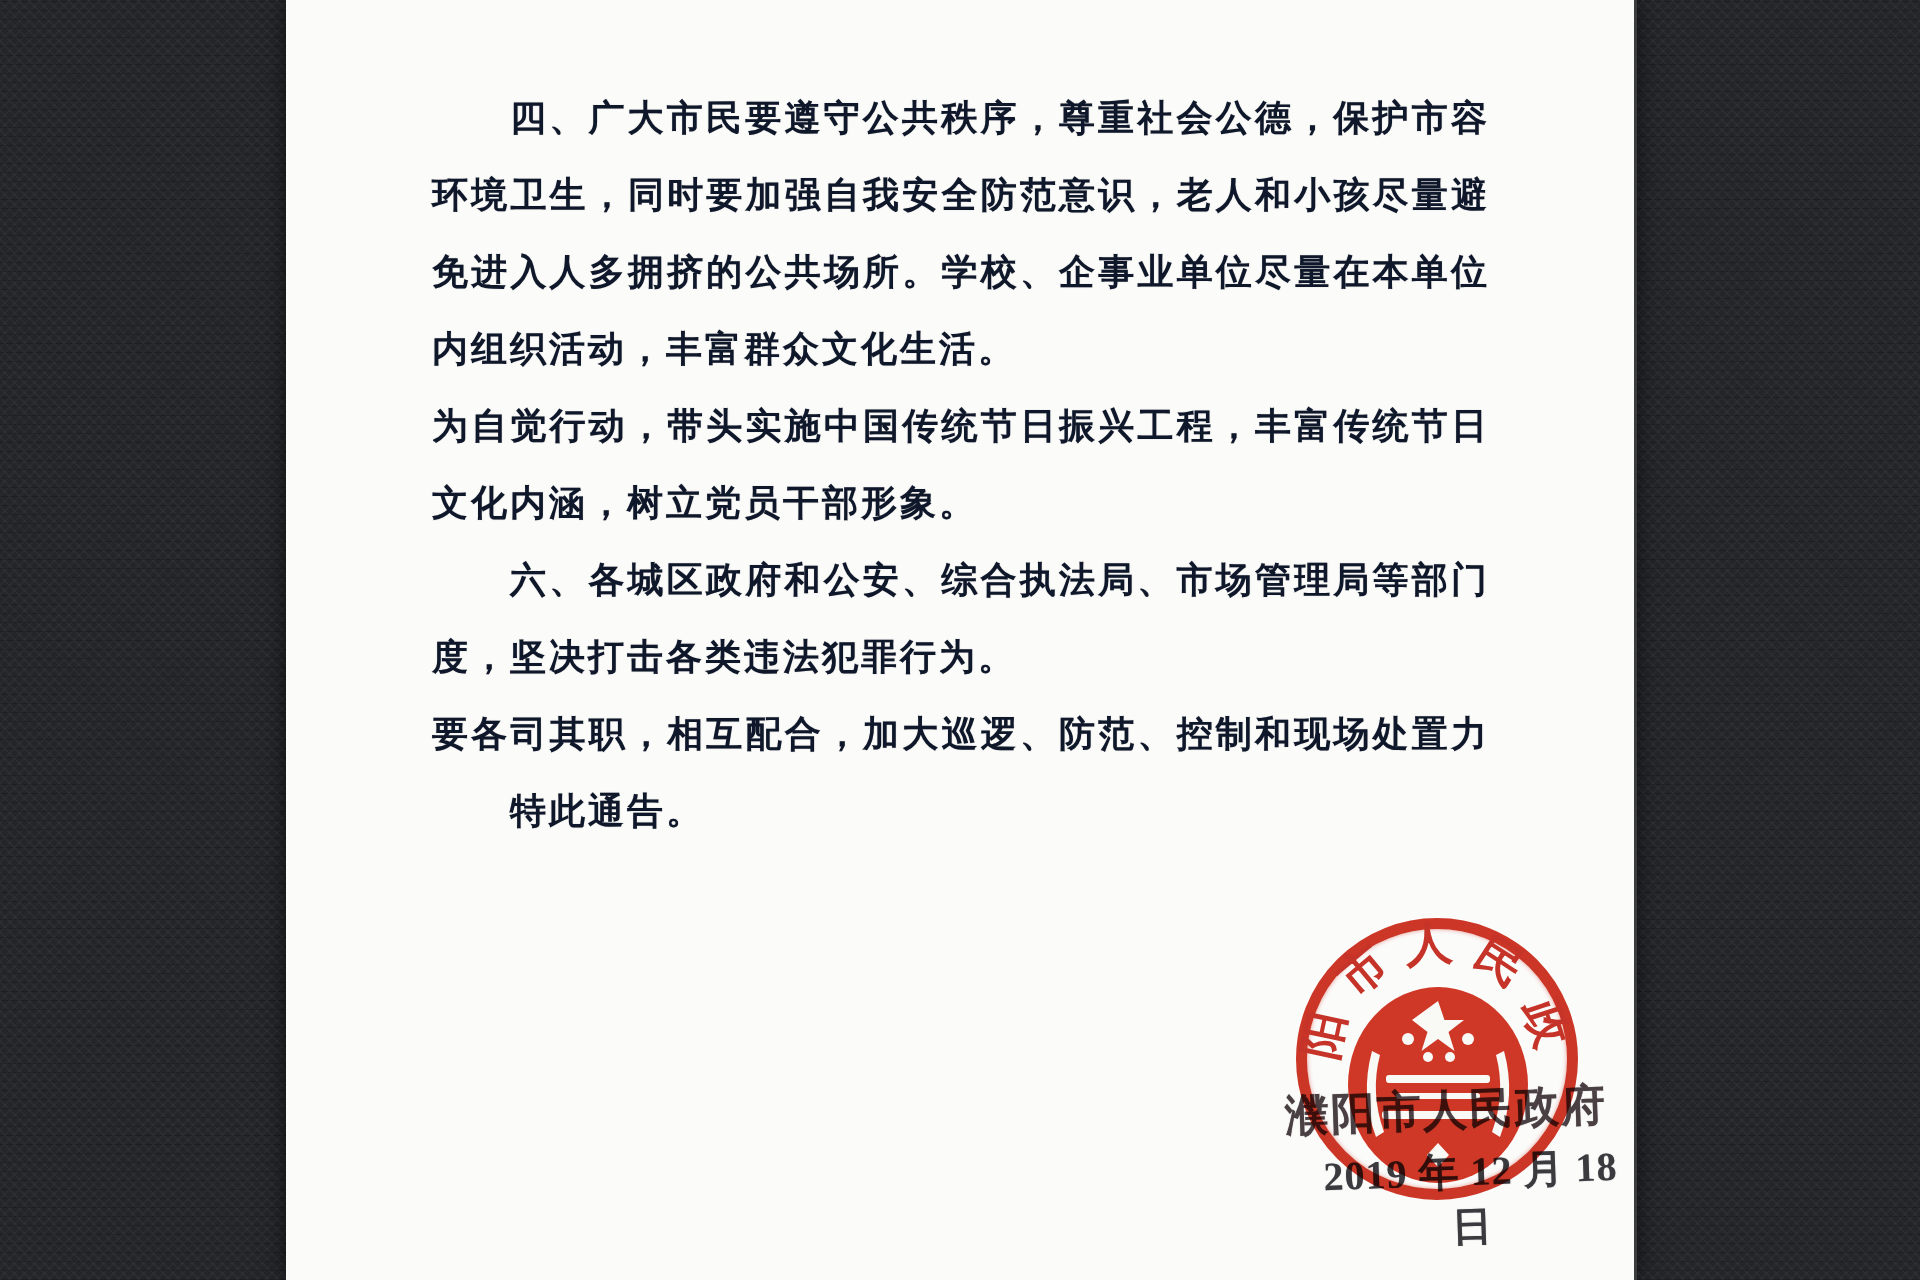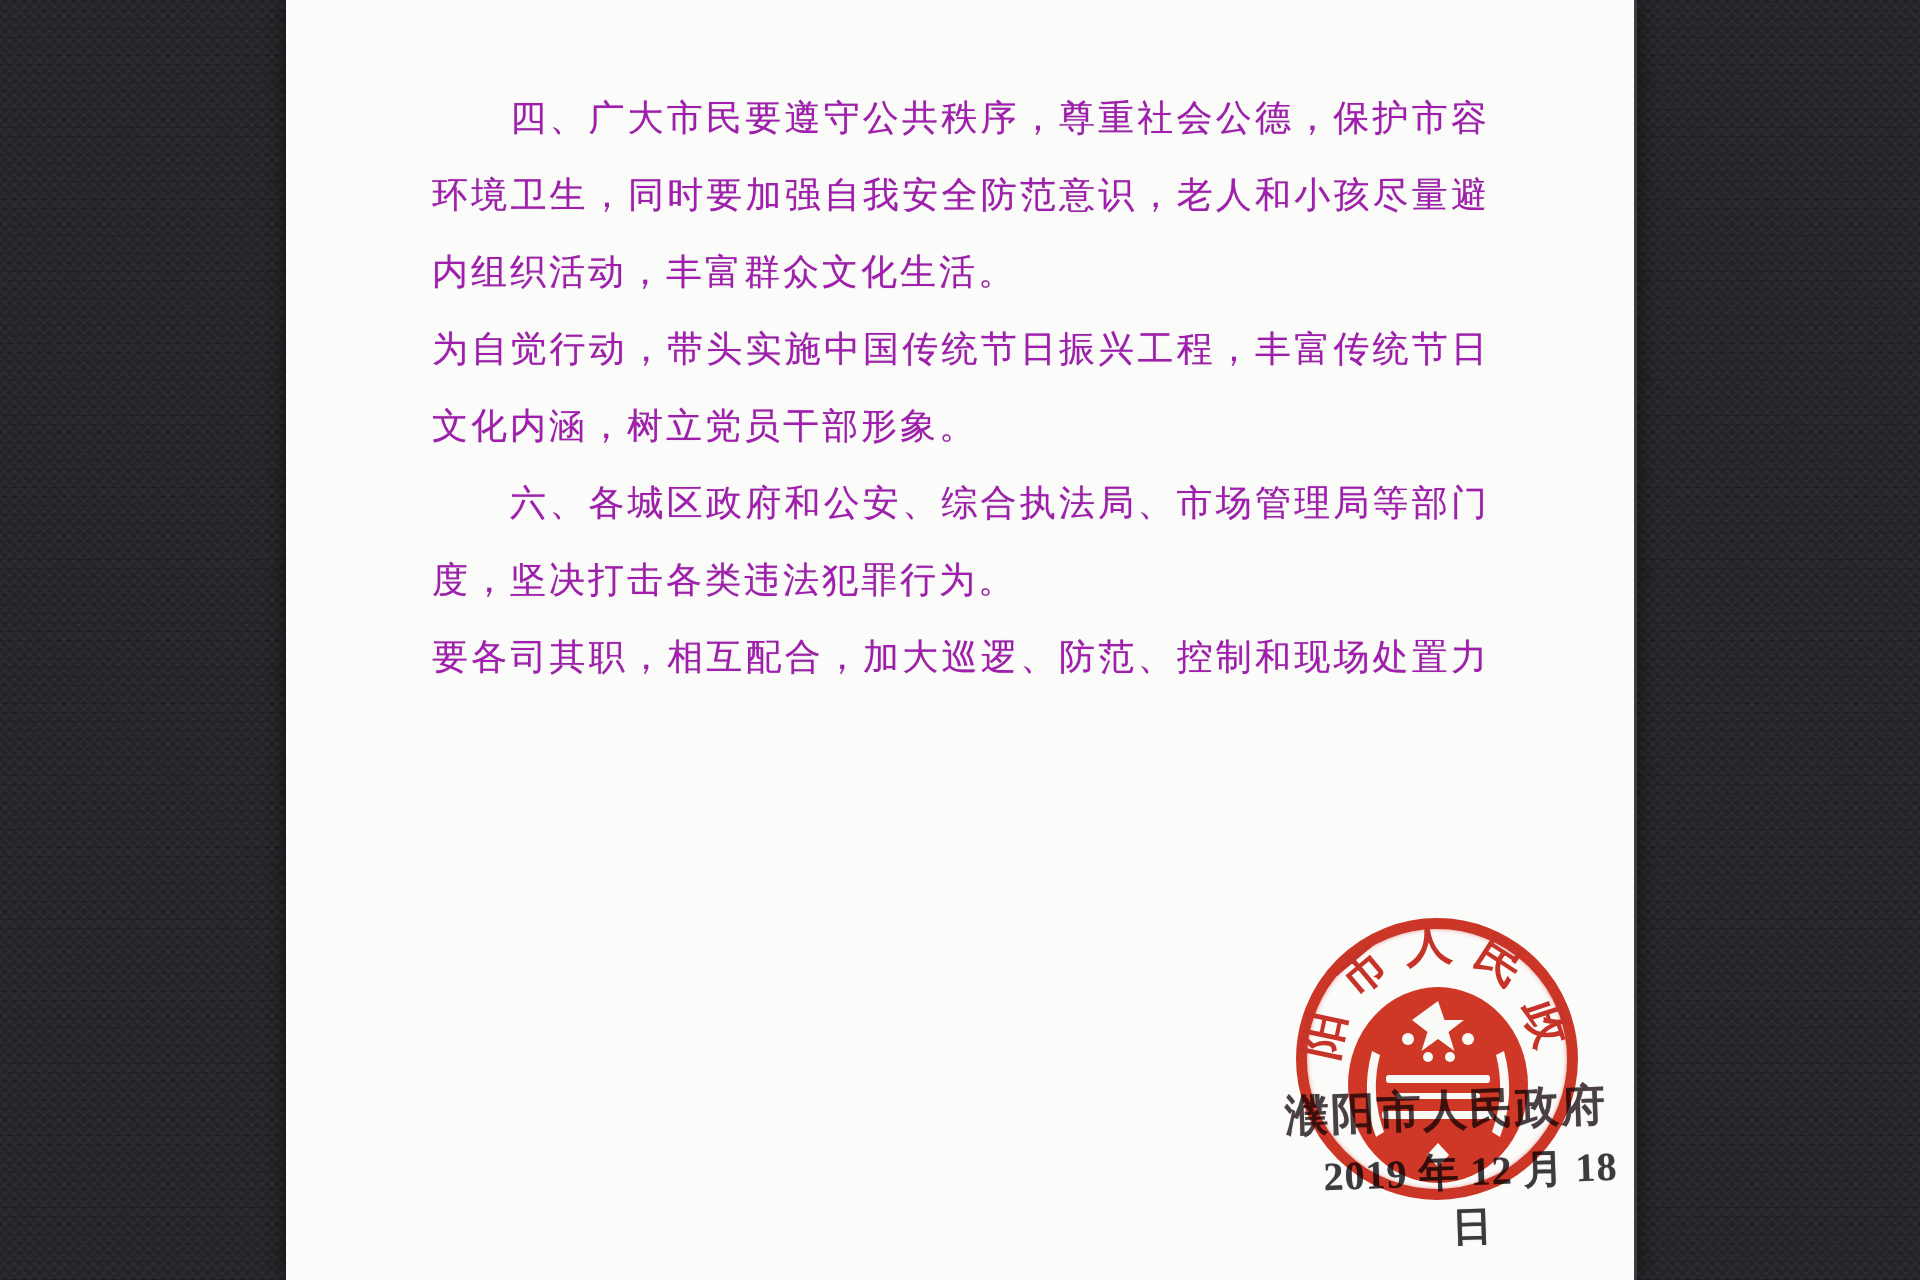--- a/index.html
+++ b/index.html
@@ -13,22 +13,22 @@
     font-family:"Liberation Serif","DejaVu Serif",serif;
   }
   .paper{
     position:absolute;left:286px;top:0;width:1348px;height:1280px;
     background:#fbfbfa;
     border-right:3px solid #3c3c3e;
     box-shadow:0 0 22px rgba(0,0,0,.65);
   }
   .doc-body{
     position:absolute;left:146px;right:144px;top:80px;
-    color:#a21caf;
-    font-size:36px;font-weight:400;
+    color:#0f172a;
+    font-size:36px;font-weight:700;
     letter-spacing:3px;
     text-shadow:0 0 1px rgba(70,70,75,.45);
   }
   .line{
     height:77px;line-height:77px;
     text-align:justify;text-align-last:justify;
     white-space:nowrap;
   }
   .line.no-just{text-align:center;text-align-last:left;}
   .line.indent{text-indent:78px;}
@@ -69,26 +69,28 @@
   }
 </style>
 </head>
 <body>
 
 <div class="paper">
 
   <div class="doc-body">
     <div class="line indent">四、广大市民要遵守公共秩序，尊重社会公德，保护市容</div>
     <div class="line">环境卫生，同时要加强自我安全防范意识，老人和小孩尽量避</div>
+    <div class="line">免进入人多拥挤的公共场所。学校、企事业单位尽量在本单位</div>
     <div class="line no-just">内组织活动，丰富群众文化生活。</div>
     <div class="line">为自觉行动，带头实施中国传统节日振兴工程，丰富传统节日</div>
     <div class="line no-just">文化内涵，树立党员干部形象。</div>
     <div class="line indent">六、各城区政府和公安、综合执法局、市场管理局等部门</div>
     <div class="line no-just">度，坚决打击各类违法犯罪行为。</div>
     <div class="line">要各司其职，相互配合，加大巡逻、防范、控制和现场处置力</div>
+    <div class="line indent no-just">特此通告。</div>
   </div>
 
   <div class="signature">濮阳市人民政府</div>
   <div class="doc-date">2019 年 12 月 18 日</div>
 
   <div class="seal">
     <div class="seal-ring"></div>
 
     <span class="arc-char" style="--a:-78deg">阳</span>
     <span class="arc-char" style="--a:-40deg">市</span>

